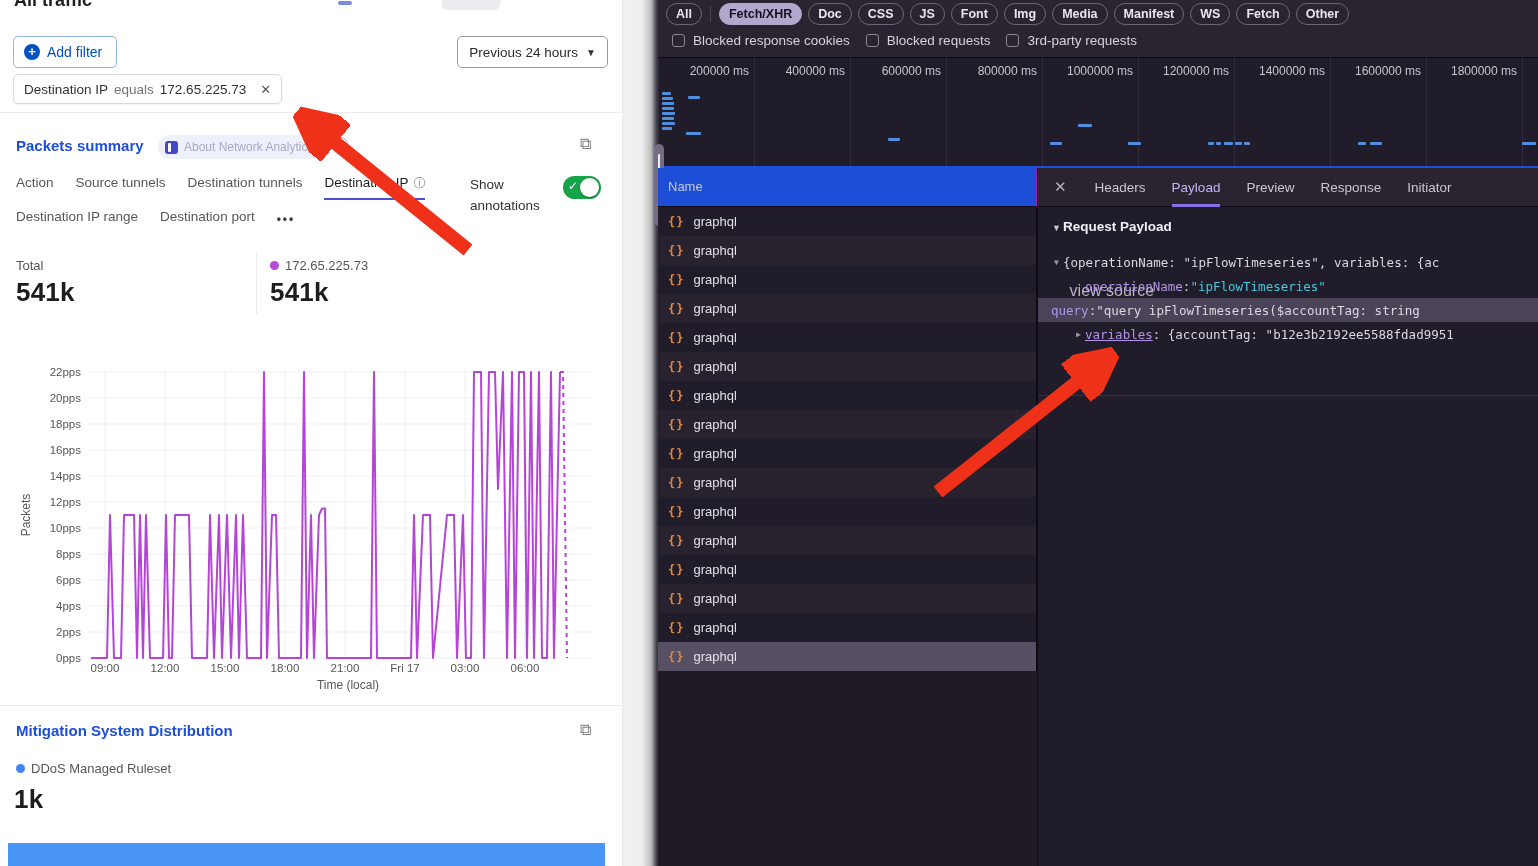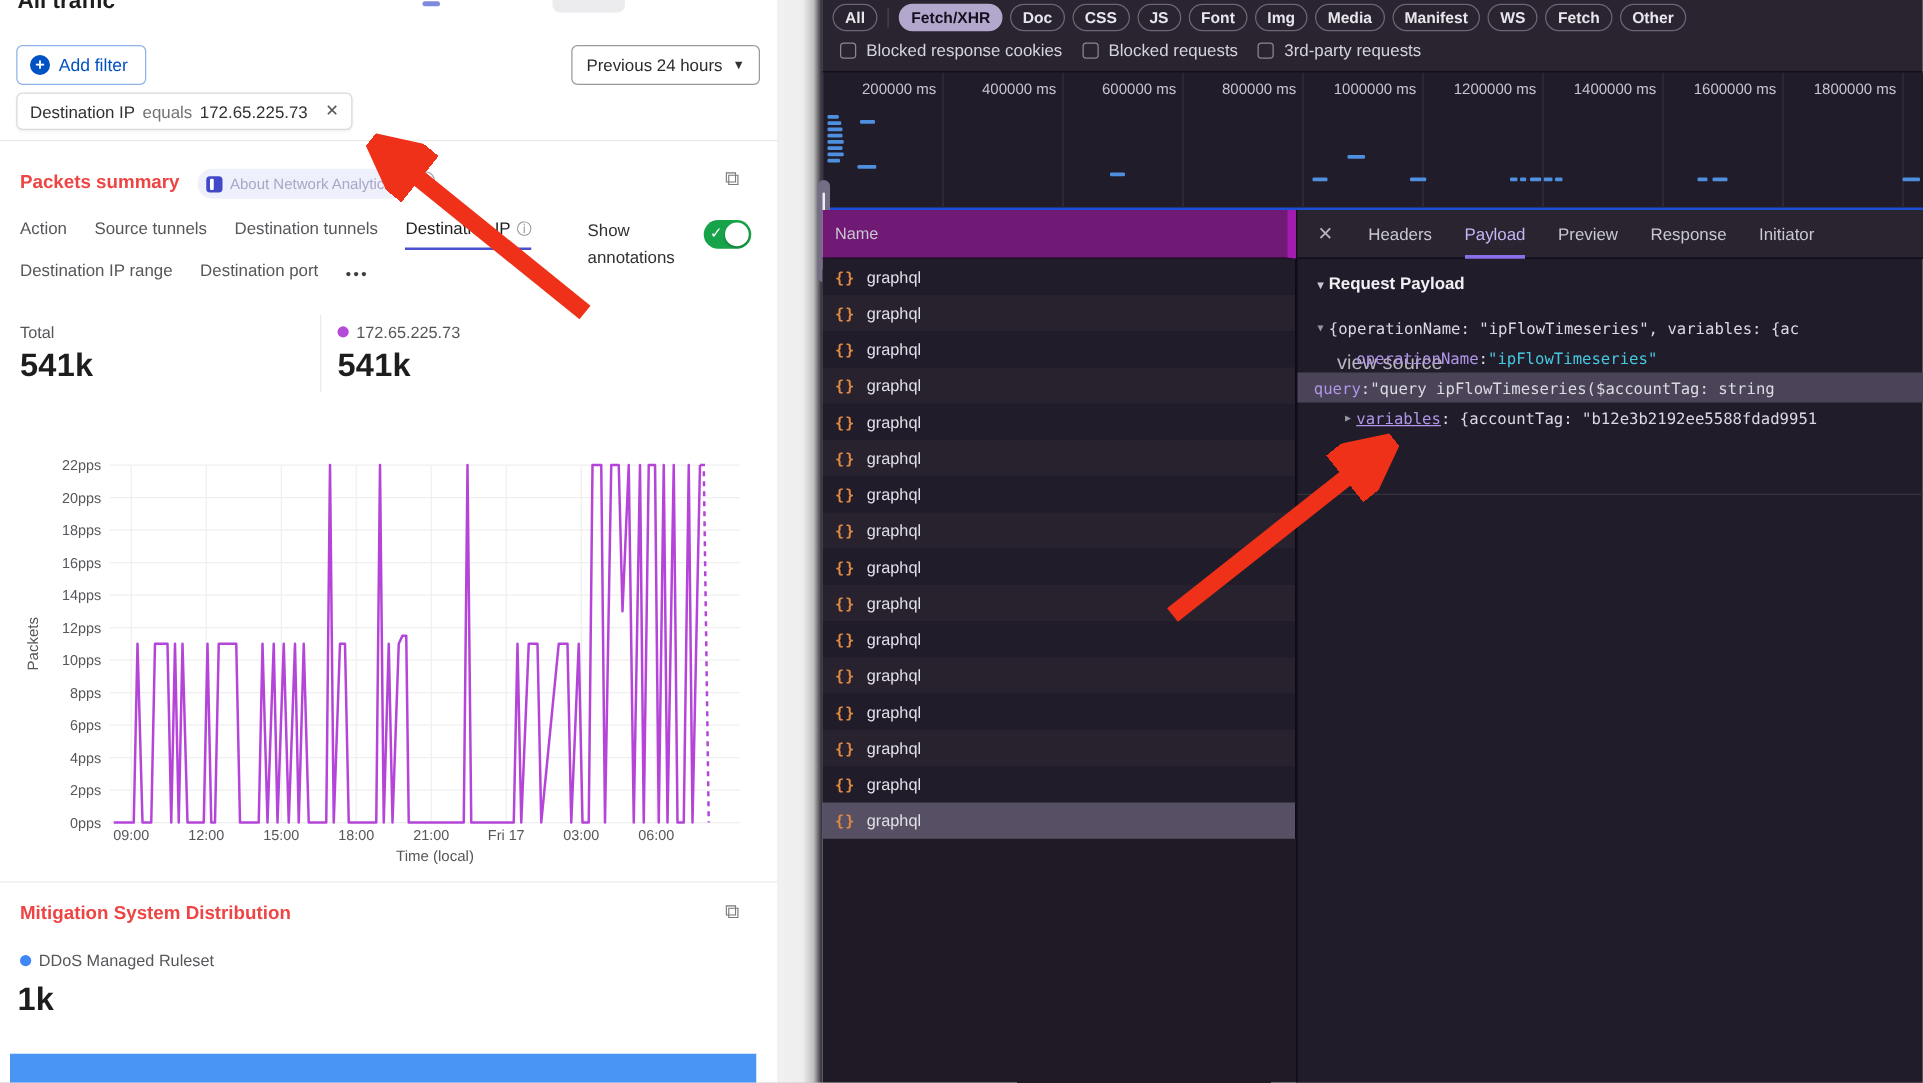--- a/index.html
+++ b/index.html
@@ -22,21 +22,21 @@
     border:1px solid #9a9a9a; border-radius:5px; background:#fff; color:#2b2b2b; font-size:13.5px; }
   .caret { font-size:10px; color:#333; }
   .chip { position:absolute; left:13px; top:74px; height:30px; padding:0 10px; display:flex; align-items:center; gap:6px;
     border:1px solid #d9d9d9; border-radius:5px; background:#fff; box-shadow:0 1px 2px rgba(0,0,0,.05); font-size:13.5px; color:#313131;}
   .chip .op { color:#737373; }
   .chip .x { color:#56575a; font-size:13px; margin-left:8px; cursor:pointer; }
 
   .card-line-top { position:absolute; left:0; top:112px; width:623px; border-top:1px solid #ebebeb; }
   .card-line-mid { position:absolute; left:0; top:705px; width:623px; border-top:1px solid #ebebeb; }
 
-  .sec-title { font-size:15px; font-weight:700; color:#ef4444; }
+  .sec-title { font-size:15px; font-weight:700; color:#1d4ed8; }
   .badge { position:absolute; left:158px; top:135px; height:24px; padding:0 12px 0 7px; display:flex; align-items:center; gap:6px;
     background:#eef0fb; border-radius:12px; font-size:12px; color:#a9a7c6; }
   .badge-ico { width:13px; height:13px; border-radius:3px; background:#4348c9; position:relative; }
   .badge-ico::after{ content:""; position:absolute; left:3px; top:2px; width:3px; height:9px; background:#fff; border-radius:1px;}
   .clock-ico { position:absolute; left:333px; top:137px; width:15px; height:15px; border:1.5px solid #8a8a8a; border-radius:50%; opacity:.75;}
   .clock-ico::after{ content:""; position:absolute; left:5px; top:2px; width:1.5px; height:5px; background:#8a8a8a;}
   .copy-ico { position:absolute; font-size:16px; color:#7c7c7c; cursor:pointer; line-height:1; }
 
   .tabs-row { position:absolute; left:16px; display:flex; gap:22px; font-size:13.5px; color:#56575a; }
   .ptab { padding-bottom:6px; cursor:pointer; white-space:nowrap; display:flex; gap:5px; align-items:flex-start;}
@@ -73,21 +73,21 @@
   .cb { display:flex; gap:8px; align-items:center; cursor:pointer; font-size:13.5px; color:#d6d3da;}
   .cb .box { width:13px; height:13px; border:1.5px solid #8a8792; border-radius:3px; background:transparent;}
 
   #timeline { position:absolute; left:0; top:58px; width:1035px; height:110px; background:#211c29; overflow:hidden; border-bottom:2px solid #1d4ed8; cursor:col-resize;}
   .tl-col { position:absolute; top:0; height:110px; border-left:1px solid #332e3d; }
   .tl-col span { position:absolute; right:5px; top:6px; font-size:12px; color:#c9c6cf; white-space:nowrap;}
   .tl-mark { position:absolute; height:3px; background:#4e8fe0; border-radius:1px;}
   #tl-handle { position:absolute; left:-4px; top:86px; width:10px; height:82px; background:#756c85; border-radius:5px;}
   #tl-handle::after { content:""; position:absolute; left:4px; top:10px; width:2px; height:62px; background:#efedf2; border-radius:1px;}
 
-  #req-header { position:absolute; left:0; top:168px; width:379px; height:39px; background:#701a75; border-bottom:1px solid #0d0915; border-right:7px solid #a21caf;}
+  #req-header { position:absolute; left:0; top:168px; width:379px; height:39px; background:#1d4ed8; border-bottom:1px solid #0d0915; border-right:1px solid #a21caf;}
   #req-header span { position:absolute; left:10px; top:11px; font-size:13px; color:#cac7d1;}
   #req-list { position:absolute; left:0; top:207px; width:379px; }
   .req-row { height:29px; display:flex; align-items:center; gap:9px; padding-left:10px; background:#211c29; cursor:pointer; border-right:1px solid #0d0915;}
   .req-row.alt { background:#28222f; }
   .req-row.selected { background:#575064; }
   .req-icon { color:#e08a43; font-family:"DejaVu Sans Mono",monospace; font-size:12px; font-weight:700; letter-spacing:1px;}
   .req-label { color:#e2e0e7; font-size:13px; }
 
   #detail { position:absolute; left:379px; top:168px; width:501px; height:698px; background:#211c29; border-left:1px solid #0d0915;}
   #detail-tabs { position:absolute; left:0; top:0; width:501px; height:39px; background:#29242f; border-bottom:1px solid #0d0915; display:flex; align-items:center; gap:26px; padding-left:16px;}

